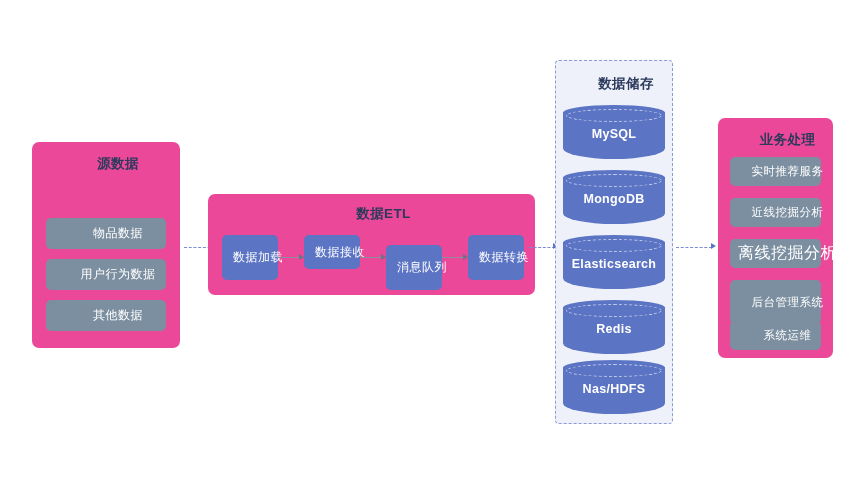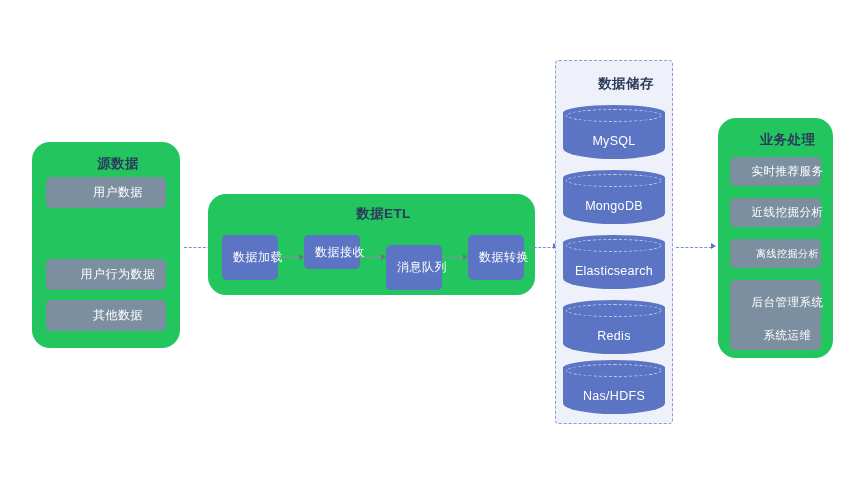--- a/index.html
+++ b/index.html
@@ -8,22 +8,22 @@
     background:#ffffff;
     font-family:"Liberation Sans","DejaVu Sans",sans-serif;
     overflow:hidden;
     position:relative;
   }
   .stage{position:absolute;left:0;top:0;width:865px;height:486px;}
 
   
   .panel{
     position:absolute;
-    background:#22c55e;
-    border-radius:18px;
+    background:#ec4899;
+    border-radius:7px;
     box-sizing:border-box;
   }
   .panel.dashed{
     background:#eef1fa;
     border:1.4px dashed #8d9ad8;
     border-radius:4px;
   }
   .panel-title{
     position:absolute;
     left:0;right:0;
@@ -94,25 +94,26 @@
     position:absolute;
     left:3px;top:4px;
     width:96px;height:13px;
     border:1.2px dashed #c3ccec;
     border-radius:48px/6.5px;
     box-sizing:border-box;
     pointer-events:none;
   }
   .cyl .label{
     position:absolute;
-    left:0;top:29px;
+    left:0;top:22px;
     width:102px;
     text-align:center;
     white-space:nowrap;
     letter-spacing:.3px;
+    font-weight:bold;
   }
 
   
   .dashline{
     position:absolute;
     height:0;
     border-top:1.3px dashed #7b8cd4;
   }
   .dashhead{
     position:absolute;
@@ -135,22 +136,22 @@
   }
 </style>
 </head>
 <body>
 
 <div class="stage">
 
   <div class="panel" style="left:32px;top:142px;width:148px;height:206px;">
     <div class="panel-title" style="top:13px;">源数据</div>
   </div>
-  <div class="slate-item" style="left:46px;top:177px;width:120px;height:31px;">
-    <span>用户数据</span>
+  <div class="slate-item" style="left:46px;top:218px;width:120px;height:31px;">
+    <span>物品数据</span>
   </div>
   <div class="slate-item" style="left:46px;top:259px;width:120px;height:31px;">
     <span>用户行为数据</span>
   </div>
   <div class="slate-item" style="left:46px;top:300px;width:120px;height:31px;">
     <span>其他数据</span>
   </div>
 
   <div class="dashline" style="left:184px;top:247px;width:36px;"></div>
   <div class="dashhead" style="left:219px;top:243px;"></div>
@@ -229,21 +230,21 @@
   <div class="panel" style="left:718px;top:118px;width:115px;height:240px;">
     <div class="panel-title" style="top:13px;">业务处理</div>
   </div>
 
   <div class="slate-item" style="left:730px;top:157px;width:91px;height:29px;font-size:11.5px;">
     <span>实时推荐服务</span>
   </div>
   <div class="slate-item" style="left:730px;top:198px;width:91px;height:29px;font-size:11.5px;">
     <span>近线挖掘分析</span>
   </div>
-  <div class="slate-item" style="left:730px;top:239px;width:91px;height:29px;font-size:10px;">
+  <div class="slate-item" style="left:730px;top:239px;width:91px;height:29px;font-size:16px;">
     <span>离线挖掘分析</span>
   </div>
   <div class="slate-item" style="left:730px;top:280px;width:91px;height:44px;font-size:11.5px;">
     <span>后台管理系统</span>
   </div>
   <div class="slate-item" style="left:730px;top:321px;width:91px;height:29px;font-size:11.5px;">
     <span>系统运维</span>
   </div>
 
 </div>

